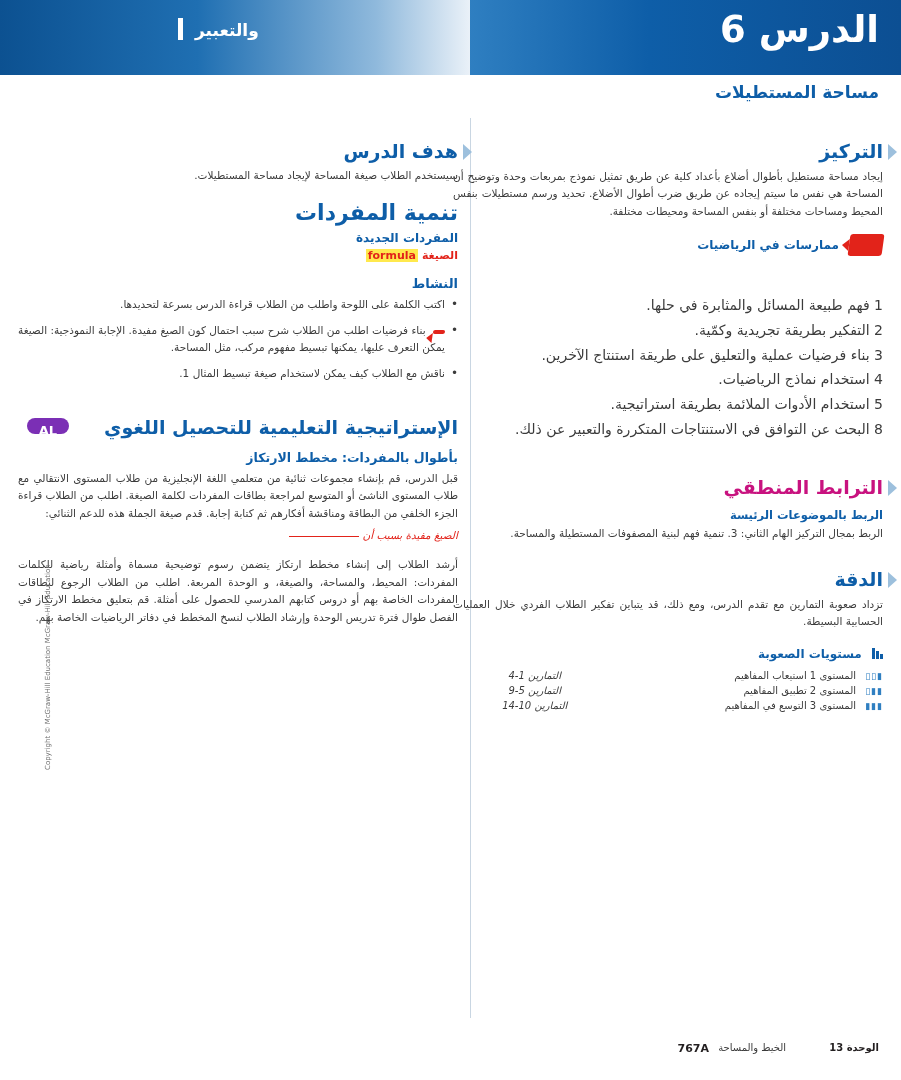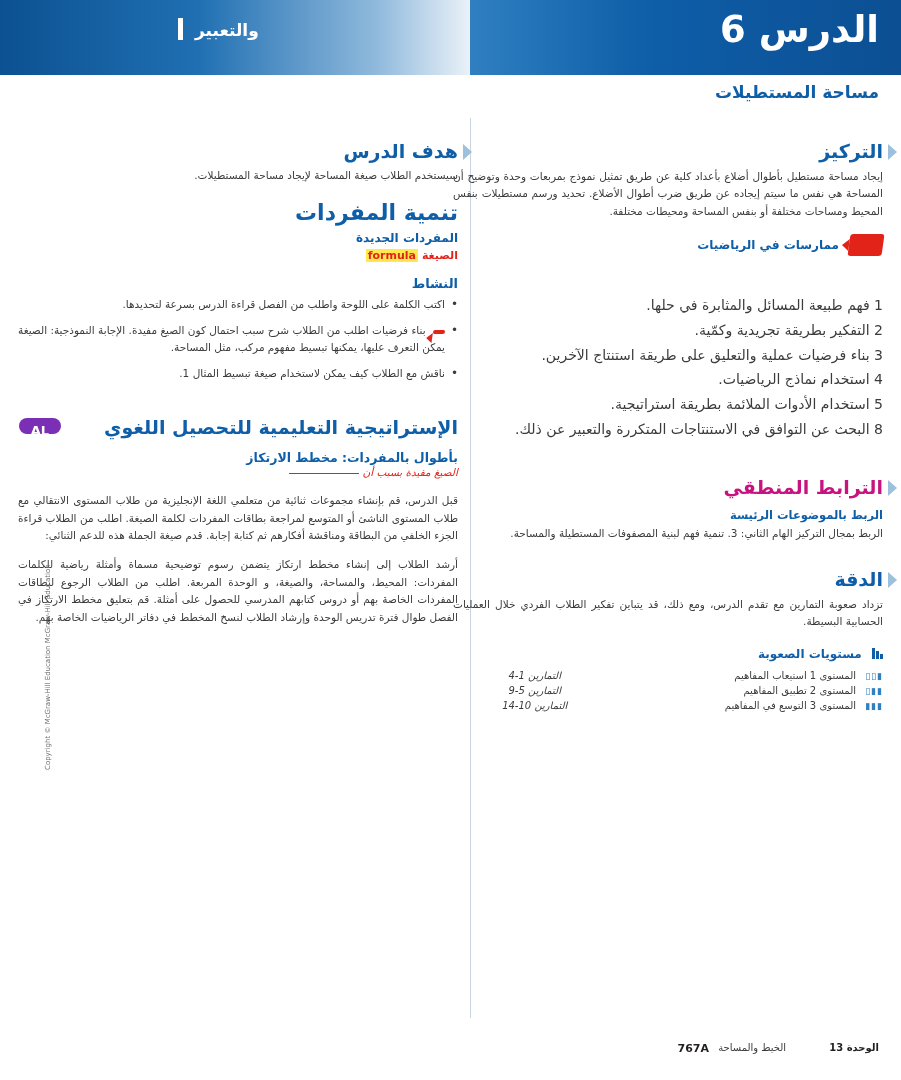--- a/index.html
+++ b/index.html
@@ -113,21 +113,21 @@
     content:"";position:absolute;left:-6px;top:3px;
     border-top:5px solid transparent;border-bottom:5px solid transparent;border-right:6px solid #e2231a;
   }
   .red-it{color:#e2231a;font-style:italic;}
   .al-head{
     position:relative;margin-top:34px;margin-bottom:8px;
     font-size:19px;font-weight:bold;color:#0e5ea8;line-height:1.25;
     padding-left:52px;text-align:right;
   }
   .al-badge{
-    position:absolute;left:1px;top:2px;width:42px;height:16px;border-radius:13px;
+    position:absolute;left:9px;top:2px;width:42px;height:16px;border-radius:13px;
     background:#7b2fb5;color:#fff;font-size:13px;font-weight:bold;text-align:center;line-height:26px;
   }
   .support-head{font-size:12.5px;font-weight:bold;color:#0e5ea8;margin:10px 0 5px 0;}
   .para{font-size:10.5px;line-height:1.68;color:#3b3b3b;margin:0 0 11px 0;text-align:justify;}
   .rule-line{display:inline-block;width:70px;border-bottom:1px solid #e2231a;vertical-align:2px;}
 
   
   .vert-divider{
     position:absolute;top:118px;left:470px;width:1px;height:900px;background:#c9d6e2;
   }
@@ -244,38 +244,38 @@
 
     <div class="vocab-head">تنمية المفردات</div>
     <div class="vocab-new">المفردات الجديدة</div>
     <div class="vocab-term">
       <span>الصيغة</span>
       <span class="hl">formula</span>
     </div>
 
     <div class="activity-head">النشاط</div>
     <ul class="bullets">
-      <li>اكتب الكلمة على اللوحة واطلب من الفصل قراءة الدرس بسرعة لتحديدها.</li>
+      <li>اكتب الكلمة على اللوحة واطلب من الطلاب قراءة الدرس بسرعة لتحديدها.</li>
       <li>
         <span class="inline-badge"></span>
         <span>بناء فرضيات اطلب من الطلاب شرح سبب احتمال كون الصيغ مفيدة. الإجابة النموذجية: الصيغة يمكن التعرف عليها، يمكنها تبسيط مفهوم مركب، مثل المساحة.</span>
       </li>
       <li>ناقش مع الطلاب كيف يمكن لاستخدام صيغة تبسيط المثال 1.</li>
     </ul>
 
     <div class="al-head">
       <span class="al-badge">AL</span>
       <span>الإستراتيجية التعليمية للتحصيل اللغوي</span>
     </div>
     <div class="support-head">بأطوال بالمفردات: مخطط الارتكاز</div>
+    <p class="para">قبل الدرس، قم بإنشاء مجموعات ثنائية من متعلمي اللغة الإنجليزية من طلاب المستوى الانتقالي مع طلاب المستوى الناشئ أو المتوسع لمراجعة بطاقات المفردات لكلمة الصيغة. اطلب من الطلاب قراءة الجزء الخلفي من البطاقة ومناقشة أفكارهم ثم كتابة إجابة. قدم صيغة الجملة هذه للدعم الثنائي:</p>
     <p class="para" style="margin-top:-6px;">
       <span class="red-it">الصيغ مفيدة بسبب أن</span>
       <span class="rule-line"></span>
     </p>
-    <p class="para">قبل الدرس، قم بإنشاء مجموعات ثنائية من متعلمي اللغة الإنجليزية من طلاب المستوى الانتقالي مع طلاب المستوى الناشئ أو المتوسع لمراجعة بطاقات المفردات لكلمة الصيغة. اطلب من الطلاب قراءة الجزء الخلفي من البطاقة ومناقشة أفكارهم ثم كتابة إجابة. قدم صيغة الجملة هذه للدعم الثنائي:</p>
     <p class="para">أرشد الطلاب إلى إنشاء مخطط ارتكاز يتضمن رسوم توضيحية مسماة وأمثلة رياضية للكلمات المفردات: المحيط، والمساحة، والصيغة، و الوحدة المربعة. اطلب من الطلاب الرجوع لبطاقات المفردات الخاصة بهم أو دروس كتابهم المدرسي للحصول على أمثلة. قم بتعليق مخطط الارتكاز في الفصل طوال فترة تدريس الوحدة وإرشاد الطلاب لنسخ المخطط في دفاتر الرياضيات الخاصة بهم.</p>
   </div>
 
   <div class="copyright">Copyright © McGraw-Hill Education  McGraw-Hill Education</div>
 
   <div class="footer">
     <div class="footer-right">
       <b>الوحدة 13</b>
       <span>الخيط والمساحة</span>
     </div>

